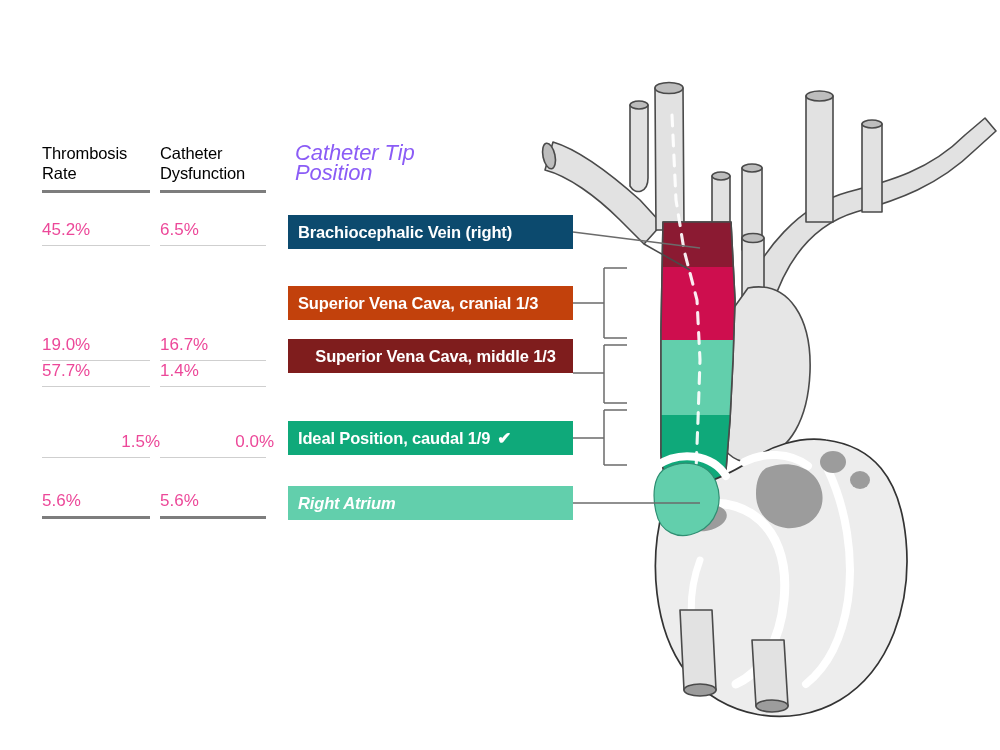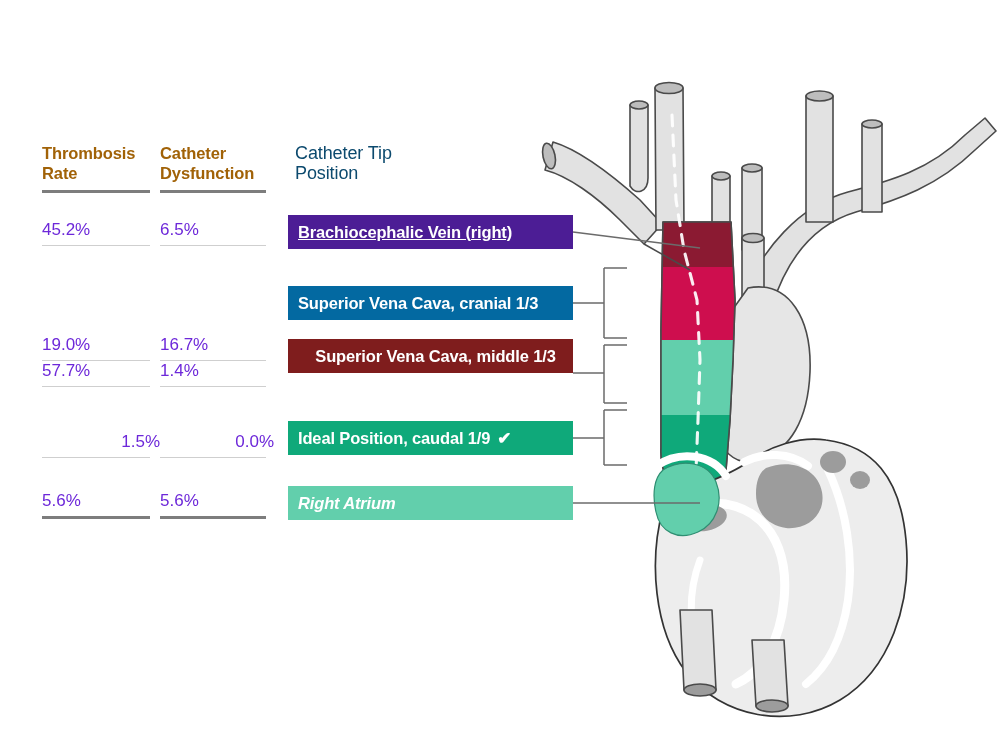--- a/index.html
+++ b/index.html
@@ -14,47 +14,48 @@
 
   #stage { position:absolute; inset:0; width:1000px; height:750px; }
 
   
   .tbl { position:absolute; left:42px; top:143px; width:232px; }
 
   .th-row { display:flex; }
   .th {
     font-size:16.5px;
     line-height:20px;
-    font-weight:700;
-    color:#a16207;
+    font-weight:400;
+    color:#000000;
     letter-spacing:-0.1px;
   }
   .col-a { width:118px; }
   .col-b { width:114px; }
 
   .rule-hd { height:2.6px; background:#7d7d7d; margin-top:7px; }
   .rule-lt { height:1.3px; background:#cfcfcf; margin-top:5px; }
   .rule-bt { height:2.6px; background:#7d7d7d; margin-top:5px; }
 
   .hd-cell { padding-right:10px; }
   .hd-cell .rule-hd { width:108px; }
   .hd-cell.b .rule-hd { width:106px; }
 
   .drow { display:flex; position:absolute; left:0; }
-  .dcell { font-size:17px; line-height:20px; color:#6d28d9; }
+  .dcell { font-size:17px; line-height:20px; color:#ec4899; }
   .dcell.a { width:118px; }
   .dcell.b { width:114px; }
   .dcell .rule-lt, .dcell .rule-bt { width:108px; }
   .dcell.b .rule-lt, .dcell.b .rule-bt { width:106px; }
 
   
   .cth {
     position:absolute; left:295px; top:143px;
-    font-size:18px; line-height:20px; color:#0c4a6e;
+    font-size:22px; line-height:20px; color:#8b5cf6;
     letter-spacing:-0.1px;
+    font-style:italic;
   }
 
   
   .bar {
     position:absolute;
     left:288px;
     width:285px;
     height:34px;
     display:flex;
     align-items:center;
@@ -257,25 +258,25 @@
         <div class="rule-bt"></div>
       </div>
     </div>
   </div>
 
   <div class="cth">
     <div>Catheter Tip</div>
     <div>Position</div>
   </div>
 
-  <div class="bar" style="top:215px; background:#4c1d95;text-decoration:underline;">
+  <div class="bar" style="top:215px; background:#0c4a6e;">
     <span>Brachiocephalic Vein (right)</span>
   </div>
 
-  <div class="bar" style="top:286px; background:#0369a1;">
+  <div class="bar" style="top:286px; background:#c2410c;">
     <span>Superior Vena Cava, cranial 1/3</span>
   </div>
 
   <div class="bar" style="top:339px; background:#7f1d1d;justify-content:center;">
     <span>Superior Vena Cava, middle 1/3</span>
   </div>
 
   <div class="bar" style="top:421px; background:#0FA97A;">
     <span>Ideal Position, caudal 1/9</span>
     <span class="chk">✔</span>

